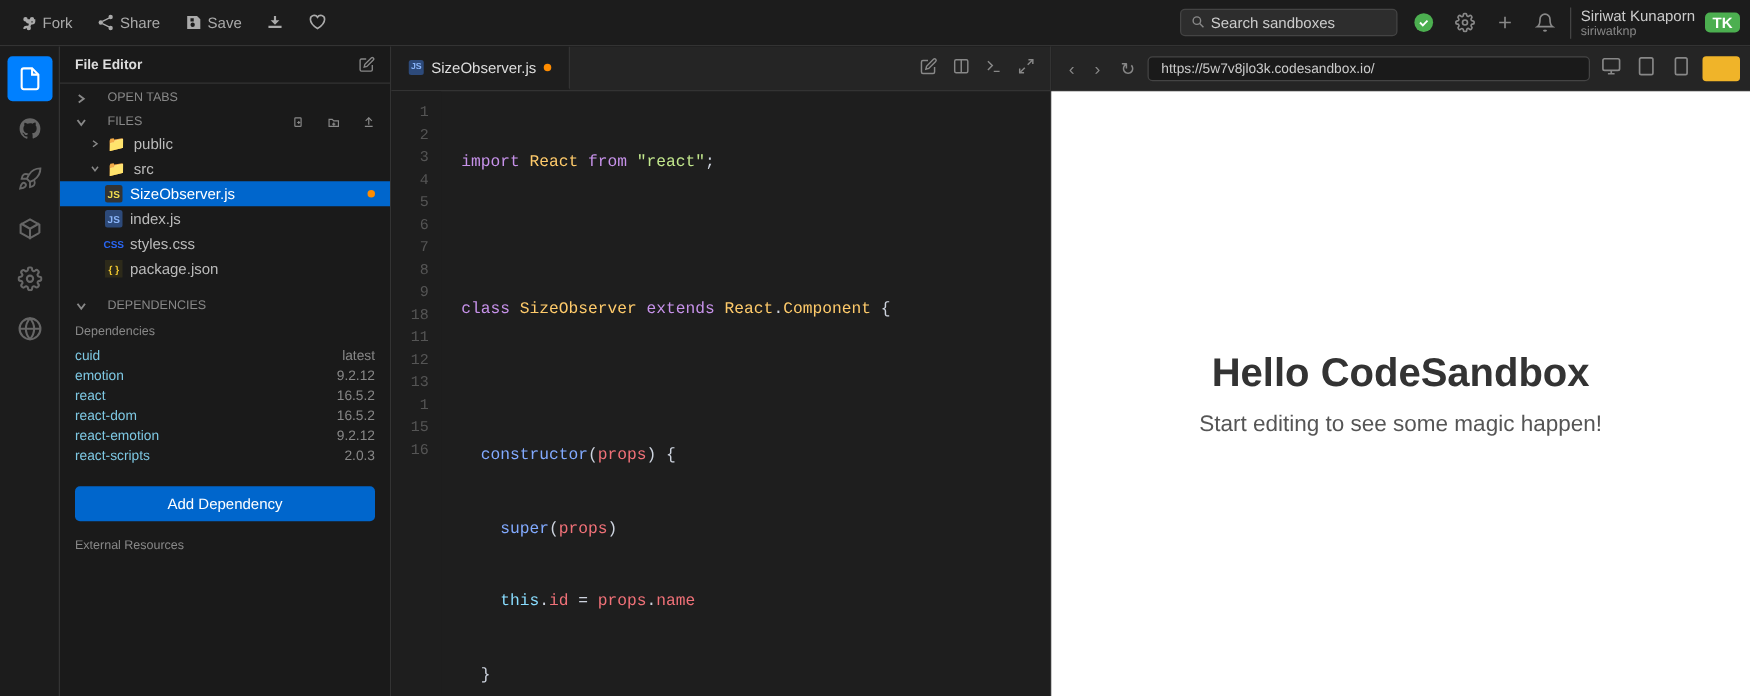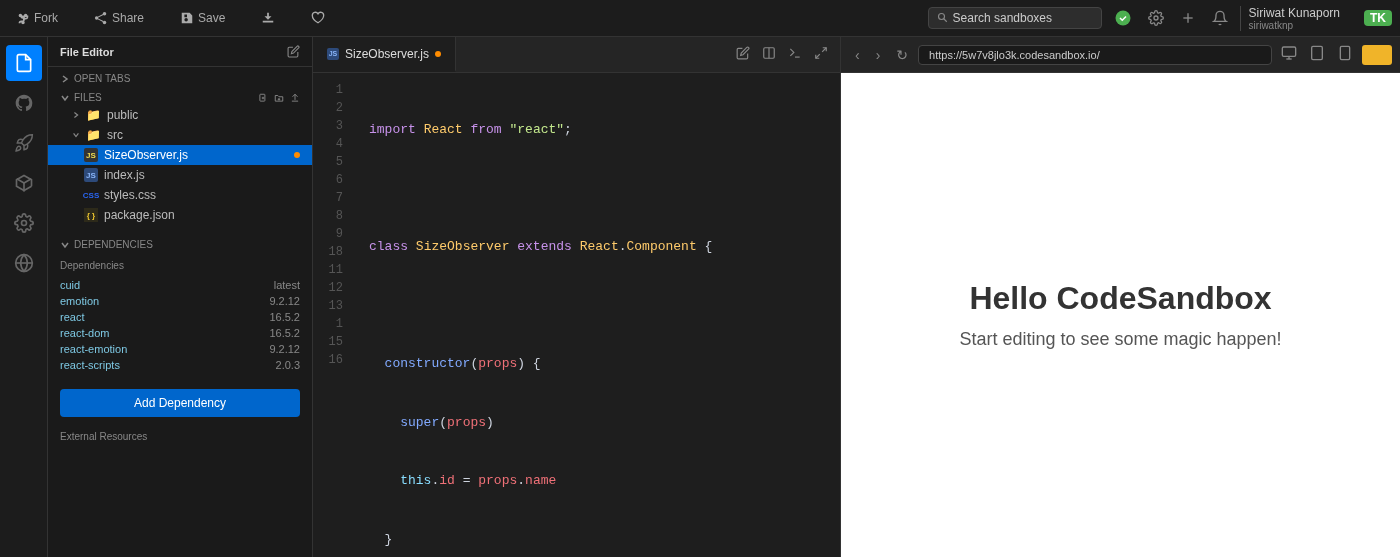--- a/index.html
+++ b/index.html
@@ -6,45 +6,45 @@
     body { font-family: -apple-system, BlinkMacSystemFont, 'Segoe UI', sans-serif; background: #1c1c1c; color: #ccc; height: 557px; overflow: hidden; display: flex; flex-direction: column; }
 
     
     .top-header {
       display: flex; align-items: center; background: #1c1c1c; height: 37px;
       border-bottom: 1px solid #333; flex-shrink: 0; padding: 0 8px; gap: 8px;
     }
     .logo-area { display: flex; align-items: center; gap: 8px; padding: 0 8px; border-right: 1px solid #444; height: 100%; }
     .logo-icon { width: 22px; height: 22px; }
     .app-title { color: #ddd; font-size: 13px; font-weight: 500; }
-    .header-actions { display: flex; align-items: center; gap: 20px; flex: 1; }
+    .header-actions { display: flex; align-items: center; gap: 4px; flex: 1; }
     .header-btn { display: flex; align-items: center; gap: 4px; padding: 4px 8px; border-radius: 4px; cursor: pointer; font-size: 12px; color: #aaa; background: transparent; border: none; }
     .header-btn svg { width: 14px; height: 14px; }
     .search-area { display: flex; align-items: center; background: #2d2d2d; border: 1px solid #444; border-radius: 4px; padding: 3px 8px; gap: 4px; }
     .search-area input { background: transparent; border: none; outline: none; color: #ccc; font-size: 12px; width: 140px; }
-    .user-area { display: flex; align-items: center; gap: 24px; padding-left: 8px; border-left: 1px solid #444; }
+    .user-area { display: flex; align-items: center; gap: 8px; padding-left: 8px; border-left: 1px solid #444; }
     .user-name { font-size: 12px; color: #ccc; }
     .user-sub { font-size: 10px; color: #888; }
     .user-avatar { width: 28px; height: 16px; background: #4caf50; border-radius: 4px; display: flex; align-items: center; justify-content: center; font-size: 12px; font-weight: bold; color: white; }
     .header-icon-btn { background: transparent; border: none; cursor: pointer; padding: 4px; border-radius: 3px; color: #aaa; display: flex; align-items: center; }
 
     
     .main-layout { display: flex; flex: 1; overflow: hidden; }
 
     
     .activity-bar { width: 48px; background: #1c1c1c; border-right: 1px solid #333; display: flex; flex-direction: column; align-items: center; padding: 8px 0; gap: 4px; flex-shrink: 0; }
     .act-icon { width: 36px; height: 36px; display: flex; align-items: center; justify-content: center; border-radius: 4px; cursor: pointer; color: #666; }
     .act-icon.active { color: #fff; background: #0080ff; }
     .act-icon svg { width: 20px; height: 20px; }
 
     
     .sidebar { width: 265px; background: #1a1a1a; border-right: 1px solid #333; display: flex; flex-direction: column; overflow-y: auto; flex-shrink: 0; }
     .sidebar-header { padding: 8px 12px; font-size: 11px; color: #ddd; font-weight: 600; border-bottom: 1px solid #333; display: flex; align-items: center; gap: 6px; }
     .sidebar-header span { flex: 1; }
-    .section-label { font-size: 10px; color: #888; padding: 6px 12px 2px; text-transform: uppercase; display: flex; align-items: center; gap: 4px; cursor: pointer; }
+    .section-label { font-size: 10px; color: #888; padding: 6px 12px 2px; text-transform: uppercase; display: flex; align-items: center; gap: 16px; cursor: pointer; }
     .section-label svg { width: 10px; height: 10px; }
     .file-tree { padding: 0; }
     .file-item { display: flex; align-items: center; gap: 6px; padding: 3px 12px; font-size: 12px; cursor: pointer; color: #bbb; }
     .file-item.active { background: #0066cc; color: white; }
     .file-item.indent1 { padding-left: 24px; }
     .file-item.indent2 { padding-left: 36px; }
     .folder-icon { color: #c9a227; }
     .js-icon { color: #f0db4f; background: #333; border-radius: 2px; font-size: 8px; font-weight: bold; display: flex; align-items: center; justify-content: center; width: 14px; height: 14px; }
     .css-icon { color: #2965f1; font-size: 8px; font-weight: bold; display: flex; align-items: center; justify-content: center; width: 14px; height: 14px; }
     .json-icon { color: #f0c830; font-size: 8px; font-weight: bold; display: flex; align-items: center; justify-content: center; width: 14px; height: 14px; }

